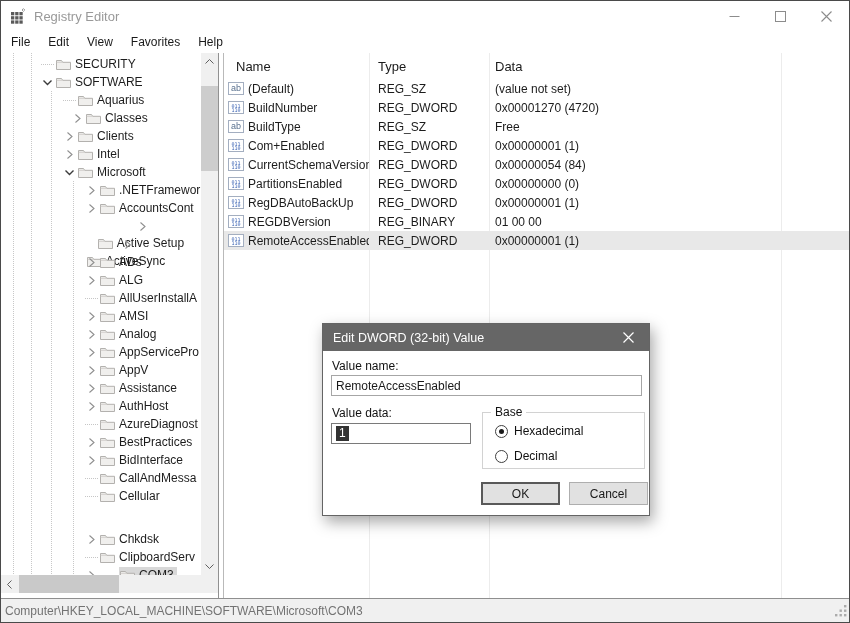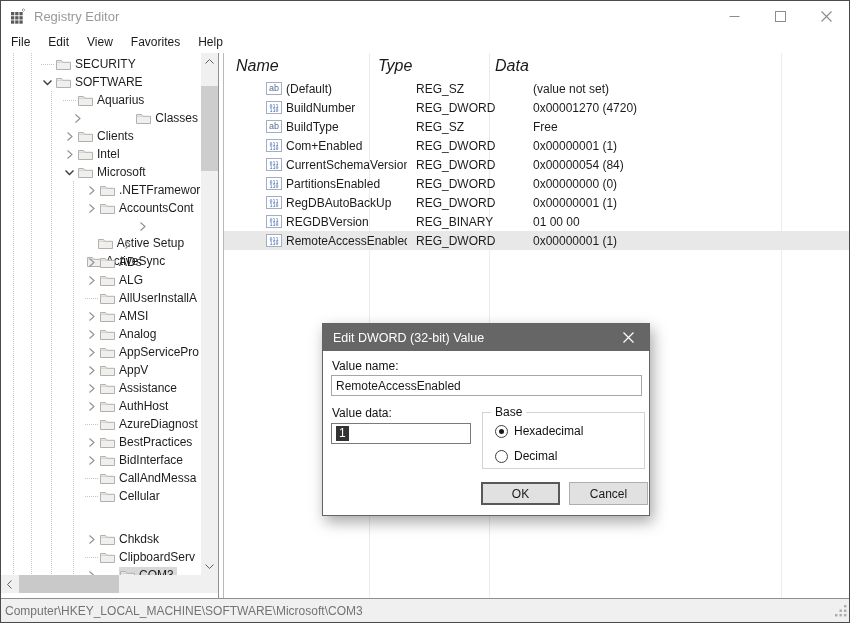--- a/index.html
+++ b/index.html
@@ -33,28 +33,28 @@
   .vscroll{position:absolute;right:0;top:0;width:17px;height:522px;background:#f0f0f0;}
   .vthumb{position:absolute;left:0;right:0;top:33px;height:85px;background:#cdcdcd;}
   .sarrow{position:absolute;width:17px;height:17px;display:flex;align-items:center;justify-content:center;}
   .hscroll{position:absolute;left:0;bottom:5px;height:18px;width:217px;background:#f0f0f0;}
   .hthumb{position:absolute;top:0;bottom:0;left:18px;width:100px;background:#c9c9c9;}
   .harrow{position:absolute;width:17px;height:18px;display:flex;align-items:center;justify-content:center;}
   .scorner{position:absolute;right:0;bottom:5px;width:17px;height:18px;background:#f0f0f0;}
   
   .listpanel{position:absolute;left:223px;top:52px;right:0;height:545px;background:#fff;}
   .colline{position:absolute;top:0;height:545px;width:1px;background:#ececec;}
-  .lheader{position:absolute;left:0;top:0;right:0;height:26px;display:flex;align-items:center;font-size:16px;color:#1a1a1a;font-style:italic;}
+  .lheader{position:absolute;left:0;top:0;right:0;height:26px;display:flex;align-items:center;font-size:13px;color:#1a1a1a;}
   .hname{width:145px;padding-left:12px;}
   .htype{width:120px;padding-left:9px;}
   .hdata{flex:1;padding-left:6px;}
   .lrows{position:absolute;left:0;top:26px;right:0;}
   .lrow{height:19px;display:flex;align-items:center;font-size:12px;white-space:nowrap;}
   .lrow.sel{background:#e8e8e8;}
-  .cname{width:145px;display:flex;align-items:center;padding-left:4px;overflow:hidden;margin-left:38px;}
+  .cname{width:145px;display:flex;align-items:center;padding-left:4px;overflow:hidden;}
   .ctype{width:120px;padding-left:9px;overflow:hidden;}
   .cdata{flex:1;padding-left:6px;overflow:hidden;}
   .vic{width:16px;height:13px;border:1px solid #a3aec0;background:#fff;display:inline-flex;align-items:center;justify-content:center;margin-right:4px;flex:0 0 auto;}
   .vic-ab{font-size:9px;line-height:1;color:#5a718f;}
   .vic-bin{font-size:5px;line-height:4px;color:#3c64b4;font-family:"DejaVu Sans Mono",monospace;text-align:center;}
   
   .statusbar{position:absolute;left:0;top:597px;right:0;bottom:0;background:#f0f0f0;border-top:1px solid #8f8f8f;font-size:12px;color:#737373;display:flex;align-items:center;padding-left:4px;}
   .grip{position:absolute;right:2px;bottom:2px;}
   
   .dialog{position:absolute;left:321px;top:322px;width:328px;height:193px;background:#fff;border:1px solid #646464;box-shadow:3px 6px 14px rgba(0,0,0,0.35);}
@@ -170,21 +170,21 @@
           <span class="tlabelwrap">
             <span class="fold">
               <svg width="15" height="12" viewBox="0 0 15 12">
                 <path d="M0.5 2.5 h5 l1.2 1.8 h7.8 v7.2 h-14 Z" fill="#f0efed" stroke="#b3b1ae" stroke-width="1"></path>
                 <path d="M0.5 4.3 H6.7" stroke="#c9c7c4" stroke-width="0.8"></path>
               </svg>
             </span>
             <span>Aquarius</span>
           </span>
         </div>
-        <div class="trow" style="padding-left: 68px; justify-content: space-between;">
+        <div class="trow" style="padding-left: 68px;">
           <span class="chevslot">
             <svg width="11" height="11" viewBox="0 0 11 11">
               <path d="M3.5 1.5 L8 5.5 L3.5 9.5" fill="none" stroke="#8f8f8f" stroke-width="1.1"></path>
             </svg>
           </span>
           <span class="tlabelwrap">
             <span class="fold">
               <svg width="15" height="12" viewBox="0 0 15 12">
                 <path d="M0.5 2.5 h5 l1.2 1.8 h7.8 v7.2 h-14 Z" fill="#f0efed" stroke="#b3b1ae" stroke-width="1"></path>
                 <path d="M0.5 4.3 H6.7" stroke="#c9c7c4" stroke-width="0.8"></path>

